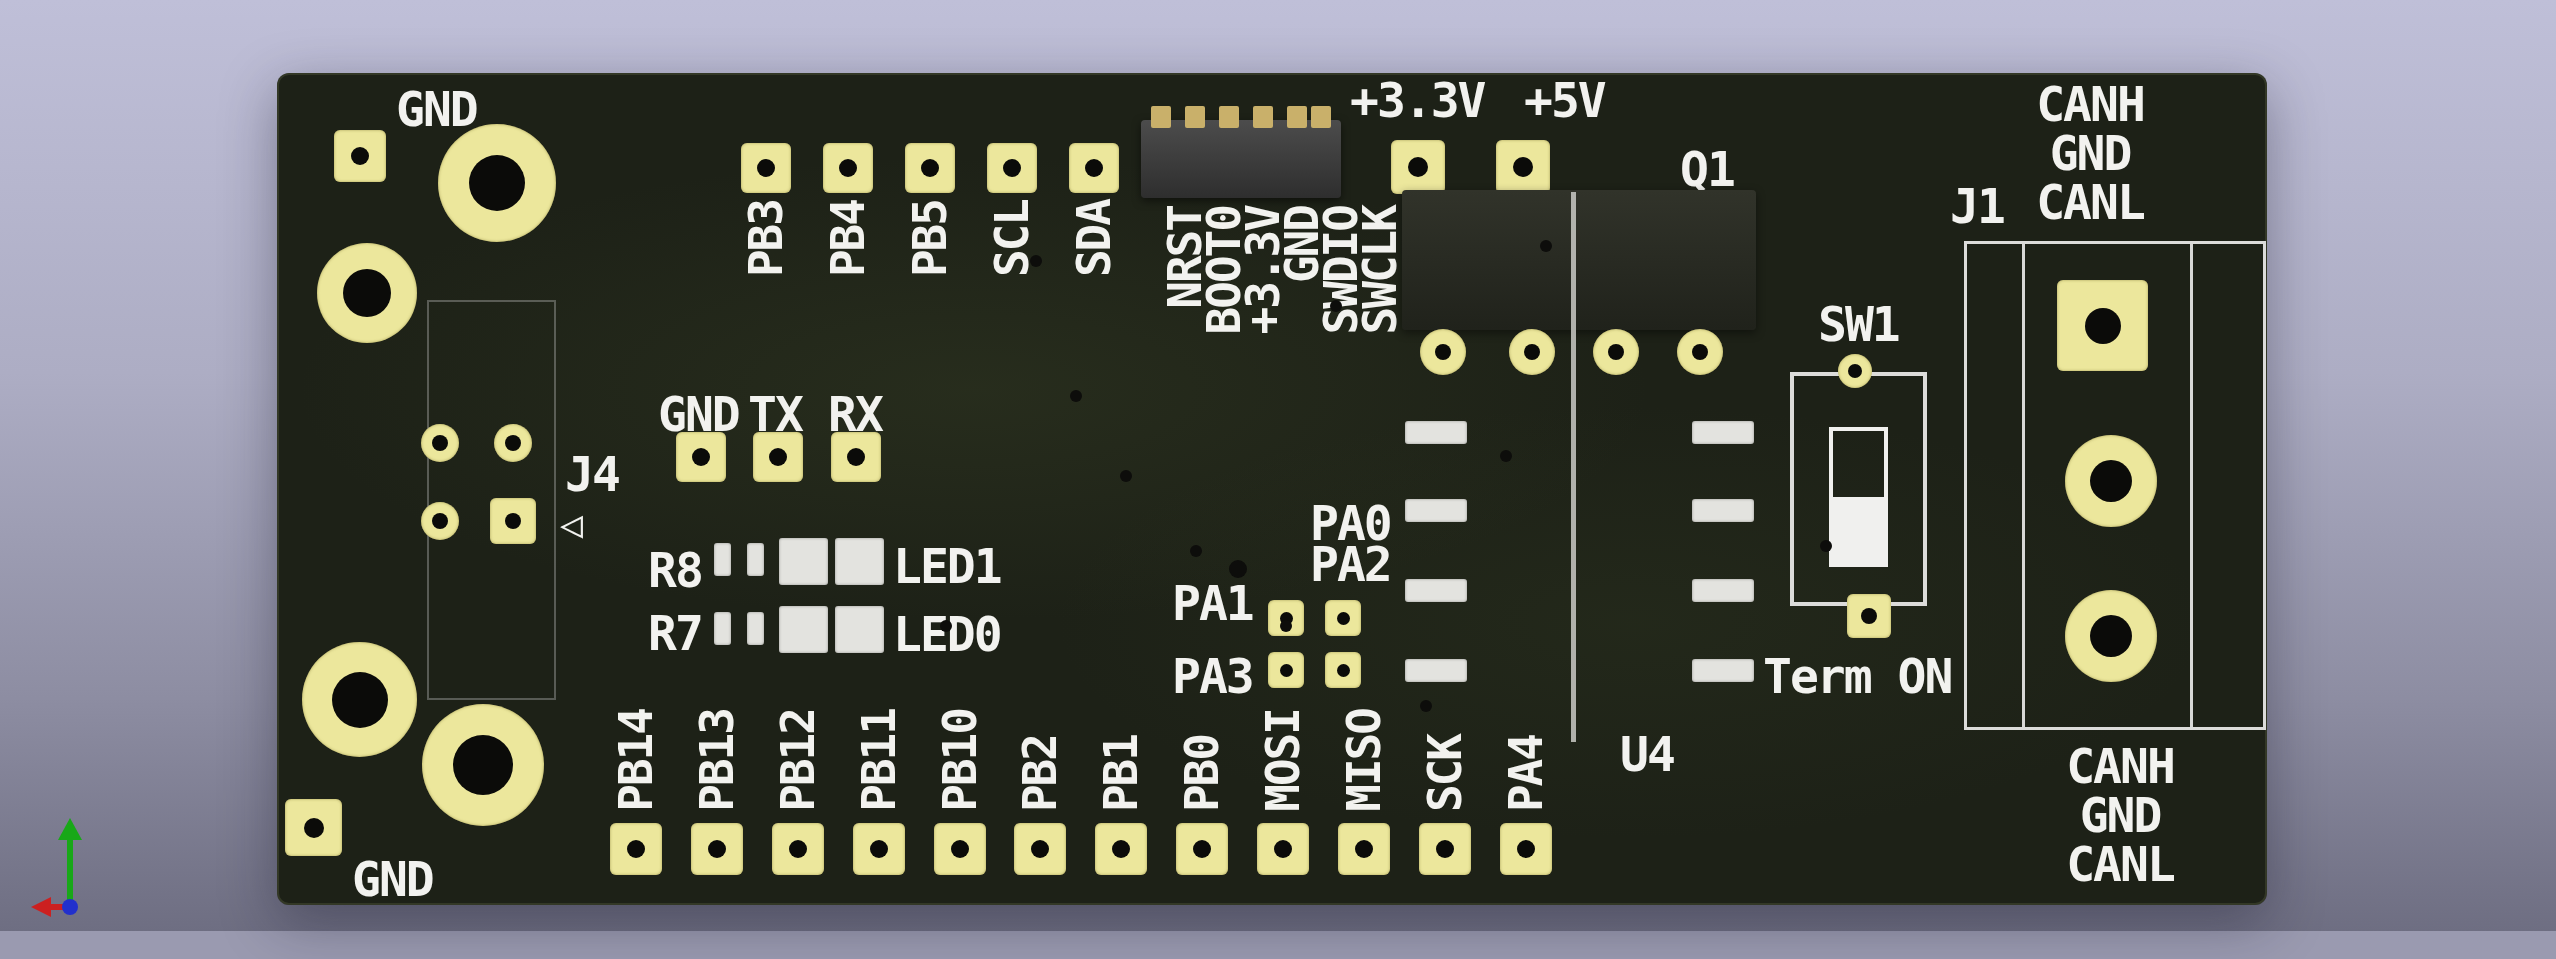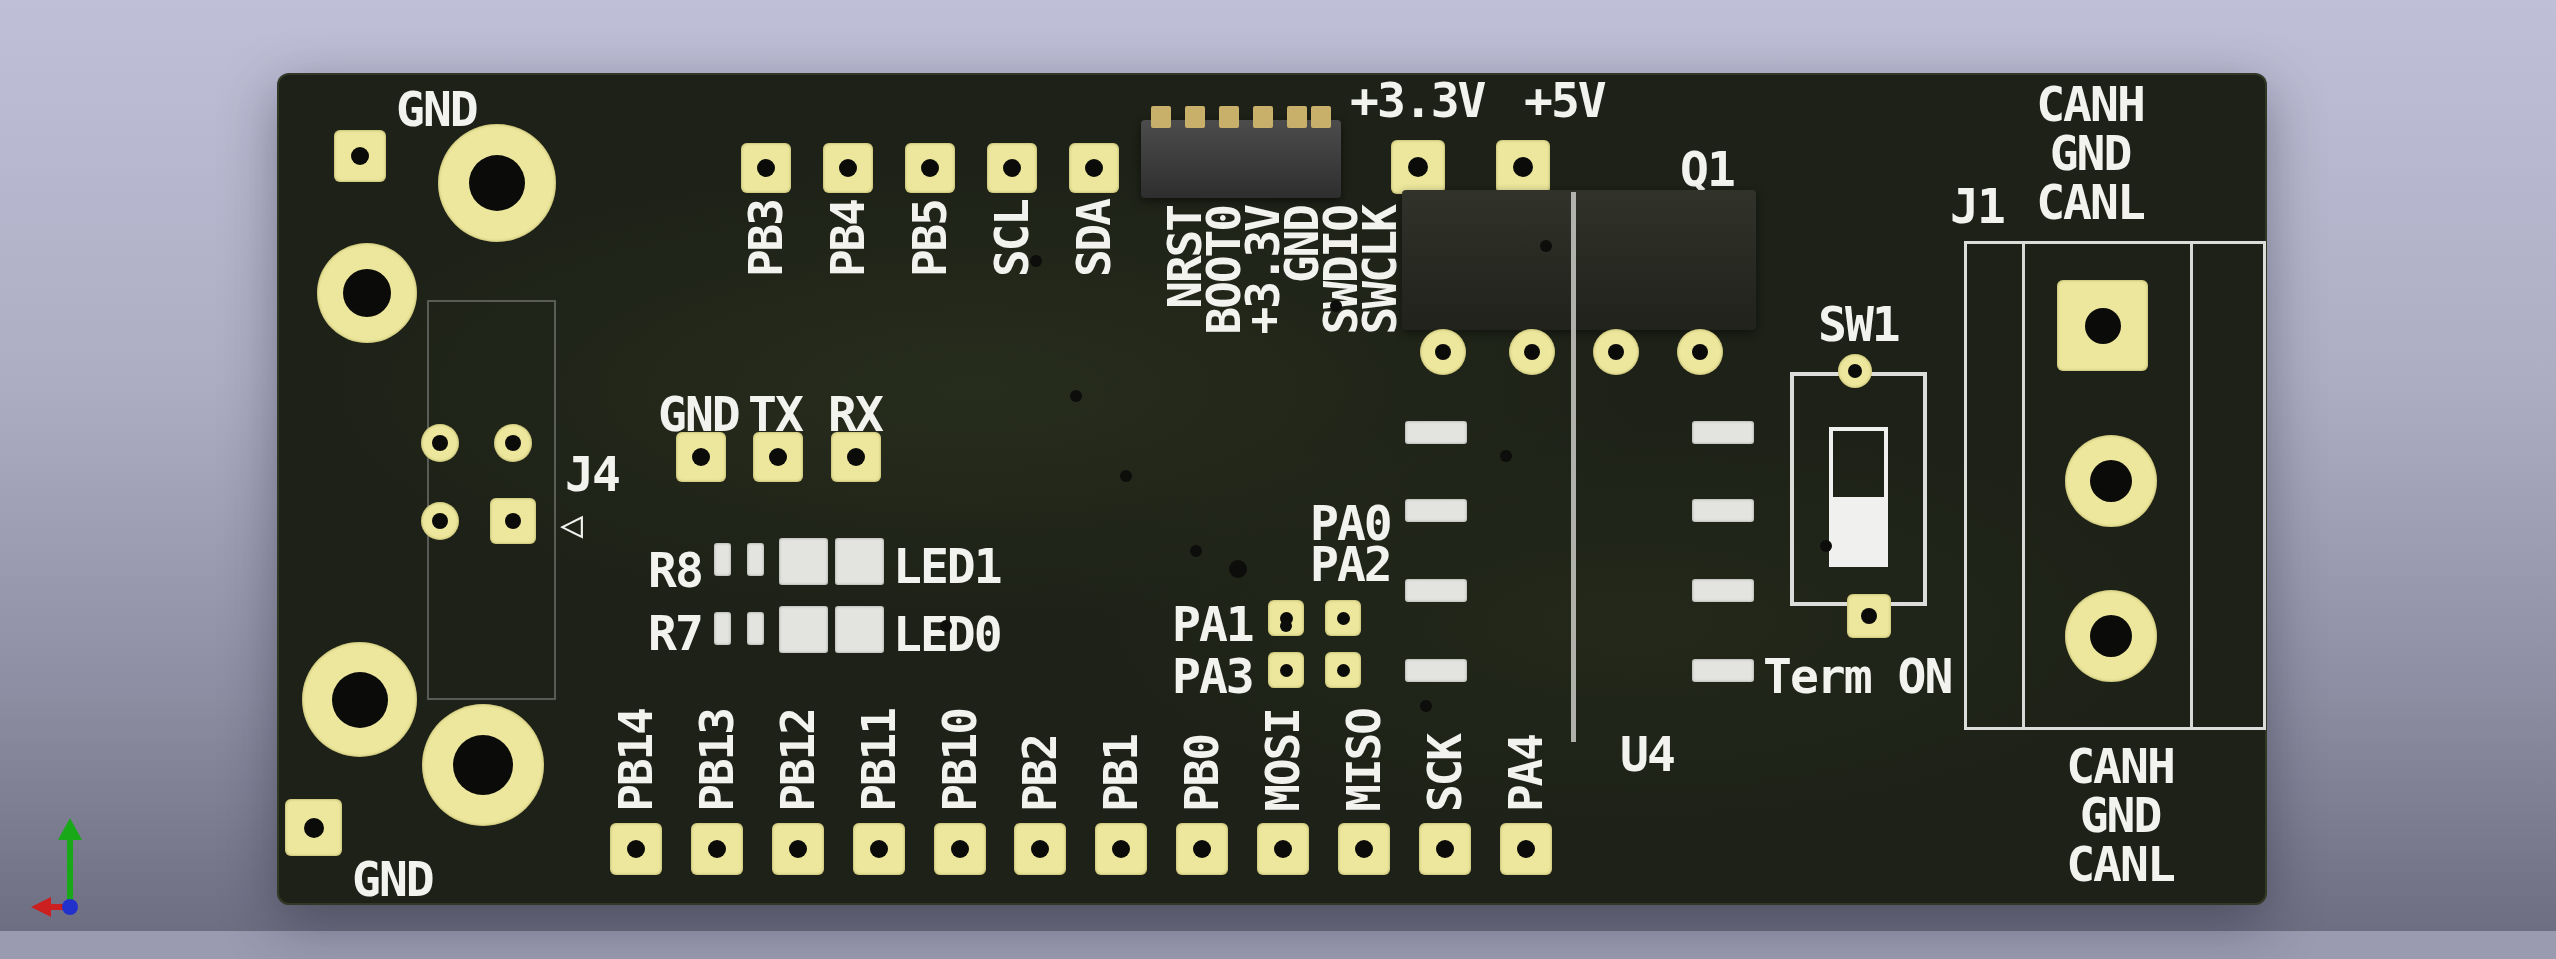--- a/index.html
+++ b/index.html
@@ -192,21 +192,21 @@
 
     <div class="silk" style="left:371px;top:536px">R7</div>
     <div class="smdbar" style="left:437px;top:539px;width:17px;height:33px"></div>
     <div class="smdbar" style="left:470px;top:539px;width:17px;height:33px"></div>
     <div class="smdbar" style="left:502px;top:533px;width:49px;height:47px"></div>
     <div class="smdbar" style="left:558px;top:533px;width:49px;height:47px"></div>
     <div class="silk" style="left:616px;top:537px">LED0</div>
 
     <div class="silk" style="left:1033px;top:426px">PA0</div>
     <div class="silk" style="left:1033px;top:467px">PA2</div>
-    <div class="silk" style="left:895px;top:527px">PA1</div>
+    <div class="silk" style="left:895px;top:506px">PA1</div>
     <div class="pad sq" style="left:991px;top:527px;width:36px;height:36px">
         <div class="hole" style="width:13px;height:13px"></div>
       </div>
     <div class="pad sq" style="left:1048px;top:527px;width:36px;height:36px">
         <div class="hole" style="width:13px;height:13px"></div>
       </div>
     <div class="silk" style="left:895px;top:579px">PA3</div>
     <div class="pad sq" style="left:991px;top:579px;width:36px;height:36px">
         <div class="hole" style="width:13px;height:13px"></div>
       </div>

